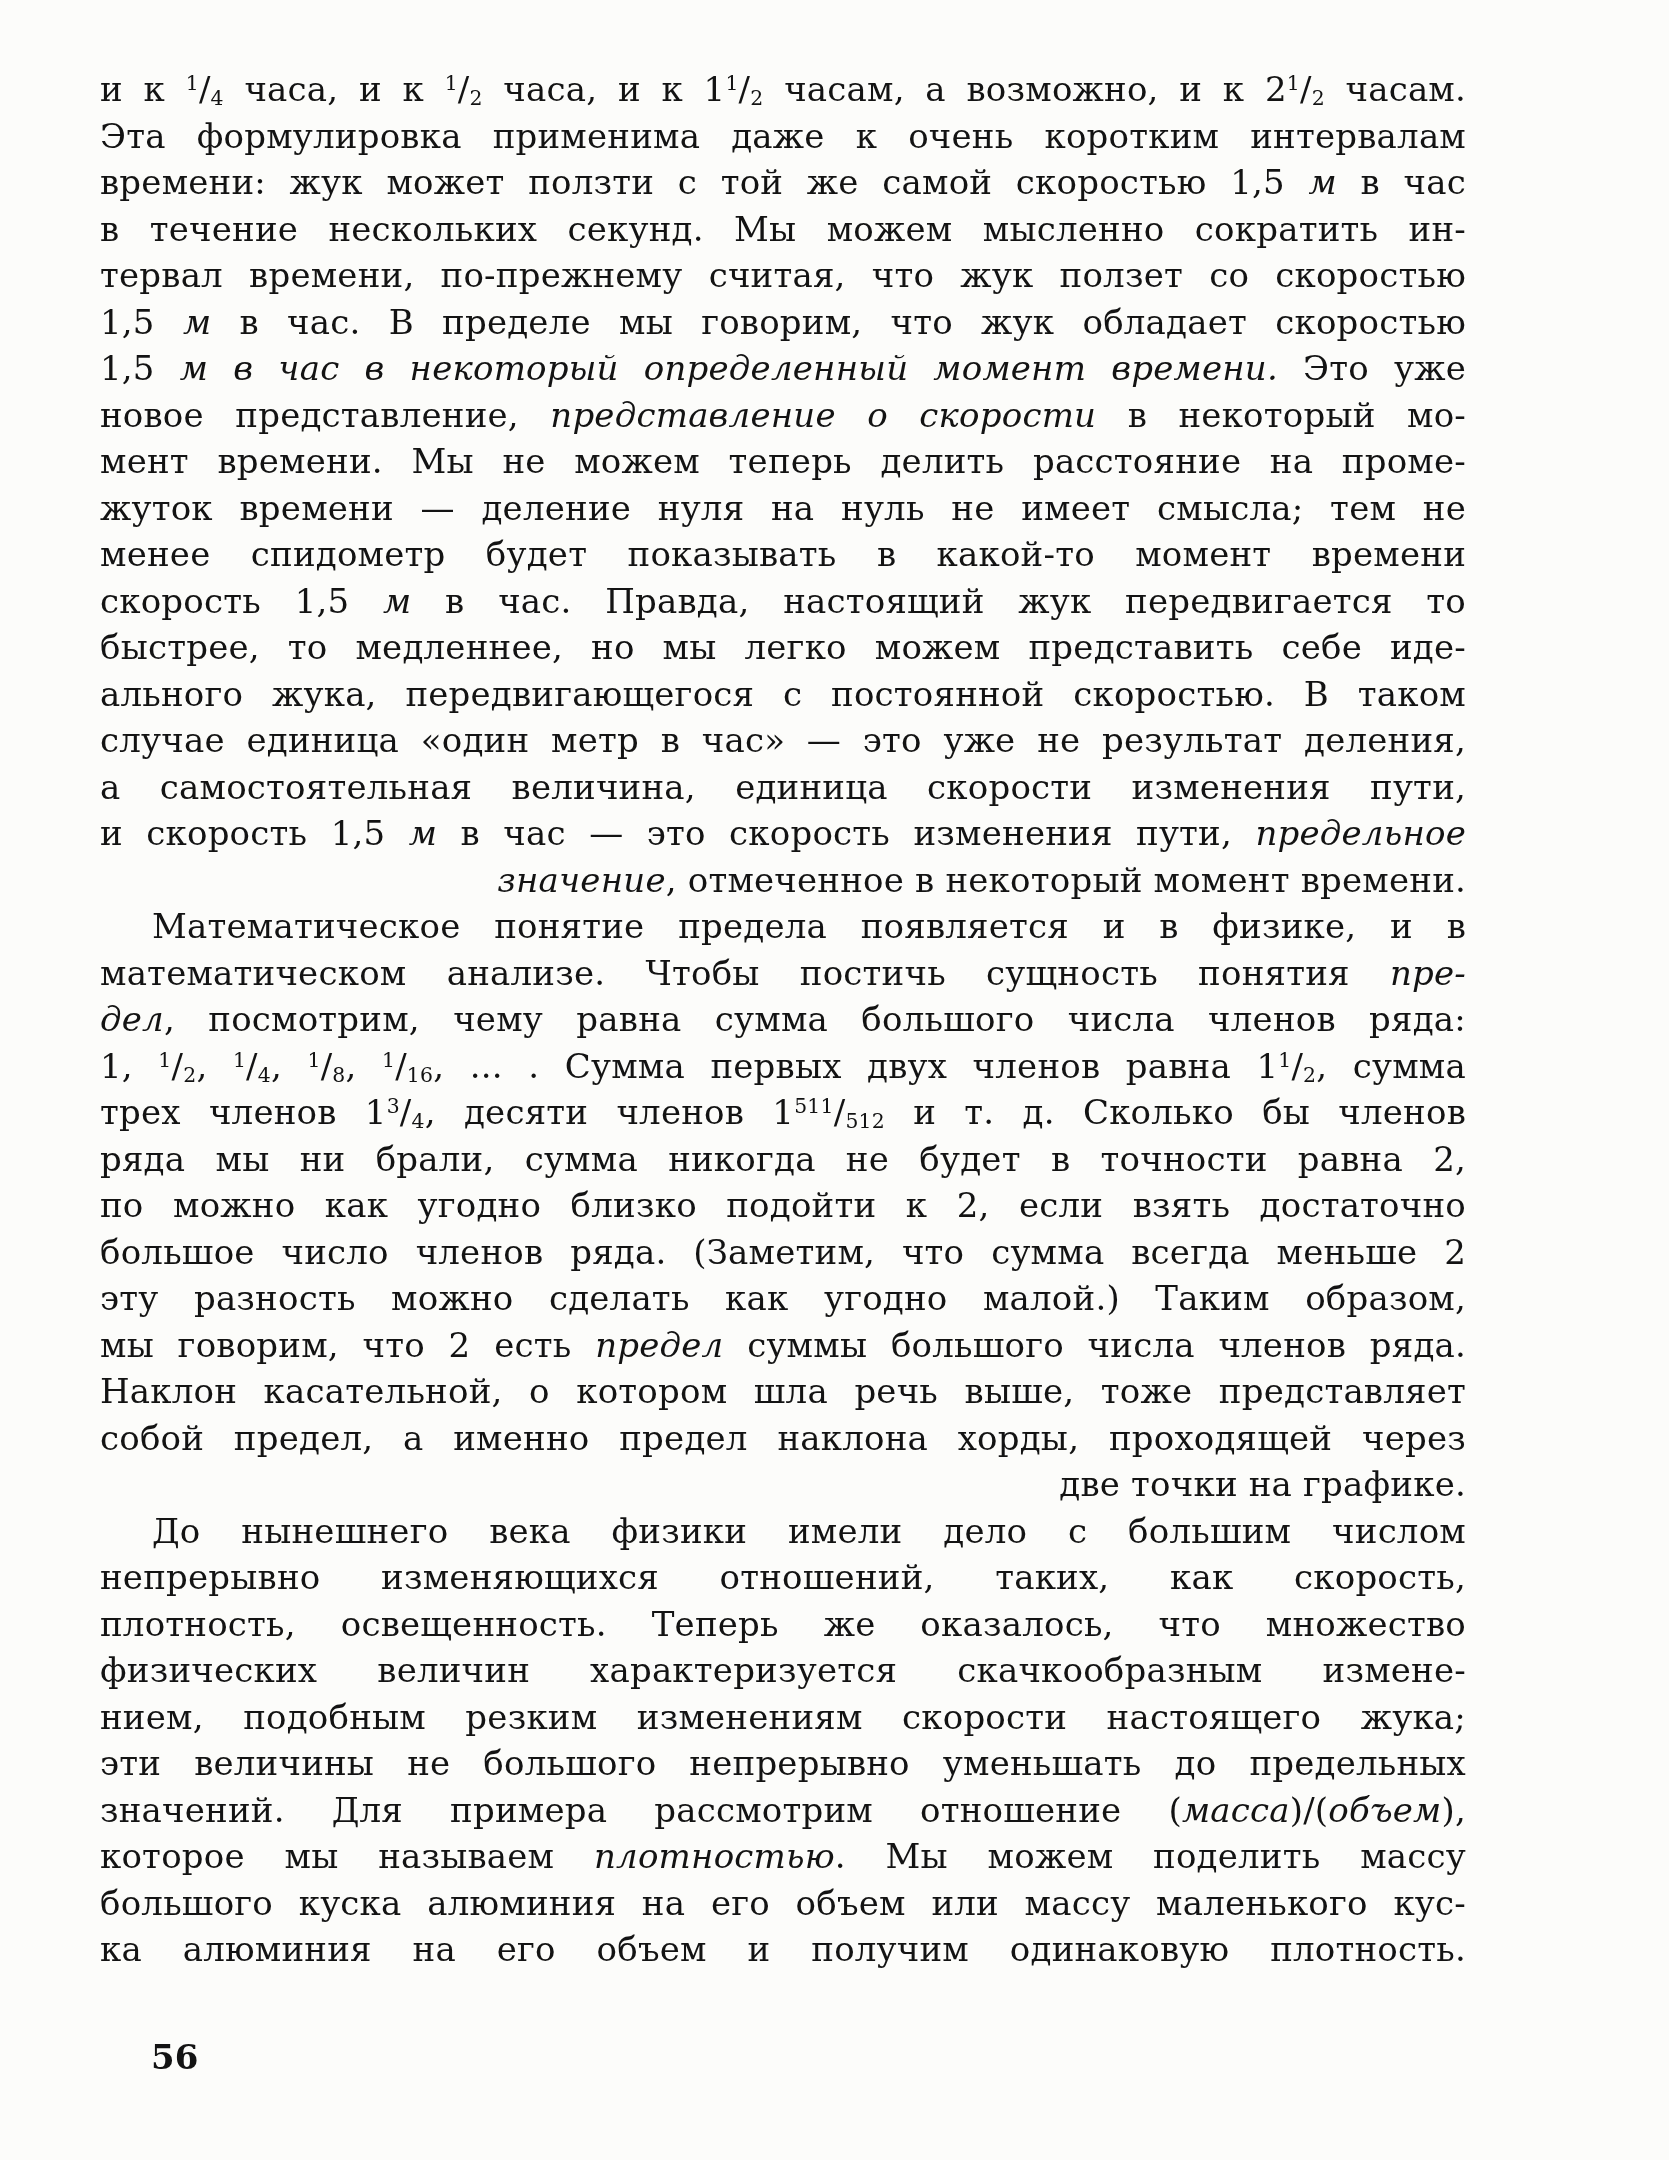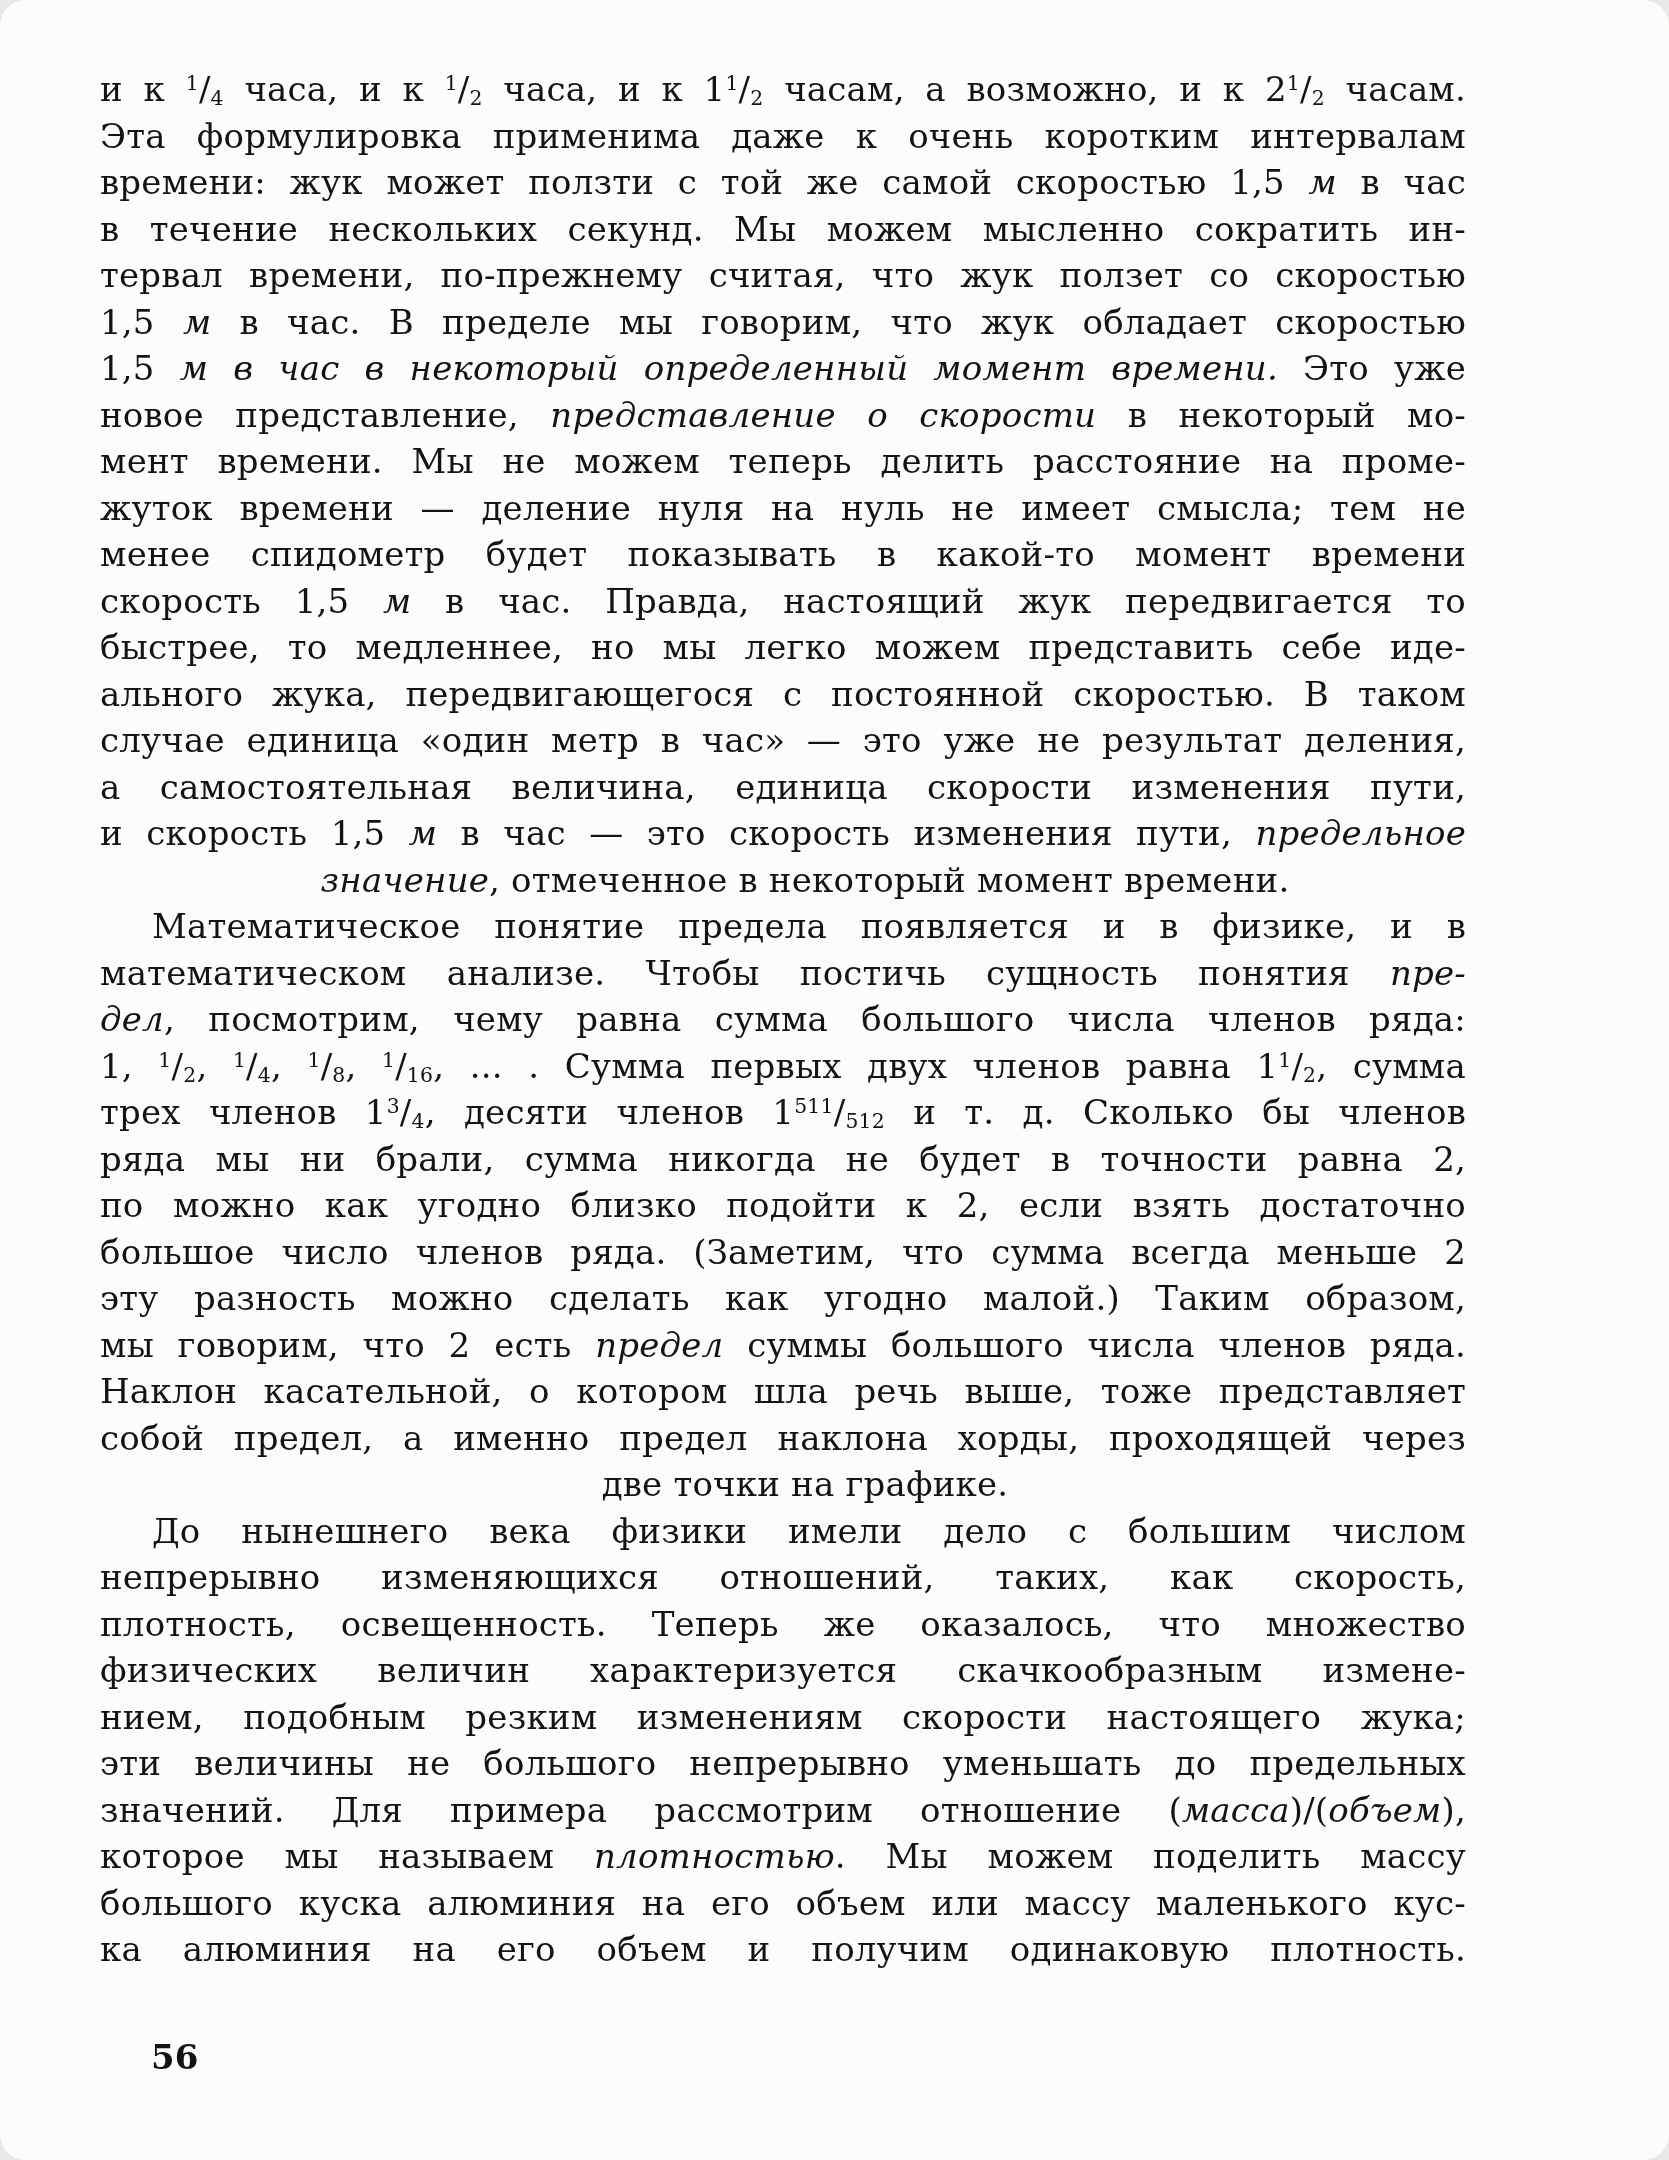--- a/index.html
+++ b/index.html
@@ -5,21 +5,20 @@
   :root { --paper:#fcfcfa; --ink:#131313; }
   * { margin:0; padding:0; box-sizing:border-box; }
   html,body { background:#e8e8e6; }
   .page {
     position:relative;
     width:1669px; height:2160px;
     background:var(--paper);
     overflow:hidden;
     font-family:"DejaVu Serif","Liberation Serif",serif;
     color:var(--ink);
-    border-radius:26px;
   }
   .text-block {
     position:absolute;
     left:100px; top:66px;
     width:1366px;
   }
   .line {
     font-size:34px;
     line-height:46.5px;
     height:46.5px;
@@ -28,21 +27,21 @@
     white-space:normal;
     letter-spacing:0.2px;
   }
   
   .line:not(.last)::after {
     content:"";
     display:inline-block;
     width:100%;
     height:0;
   }
-  .line.last { text-align:center;margin-left:44px; }
+  .line.last { text-align:right;margin-left:44px; }
   .line.indent { text-indent:52px; }
   em { font-style:italic; }
   .frac { white-space:nowrap; }
   .frac sup {
     font-size:0.60em;
     vertical-align:0.52em;
     line-height:0;
   }
   .frac sub {
     font-size:0.60em;

